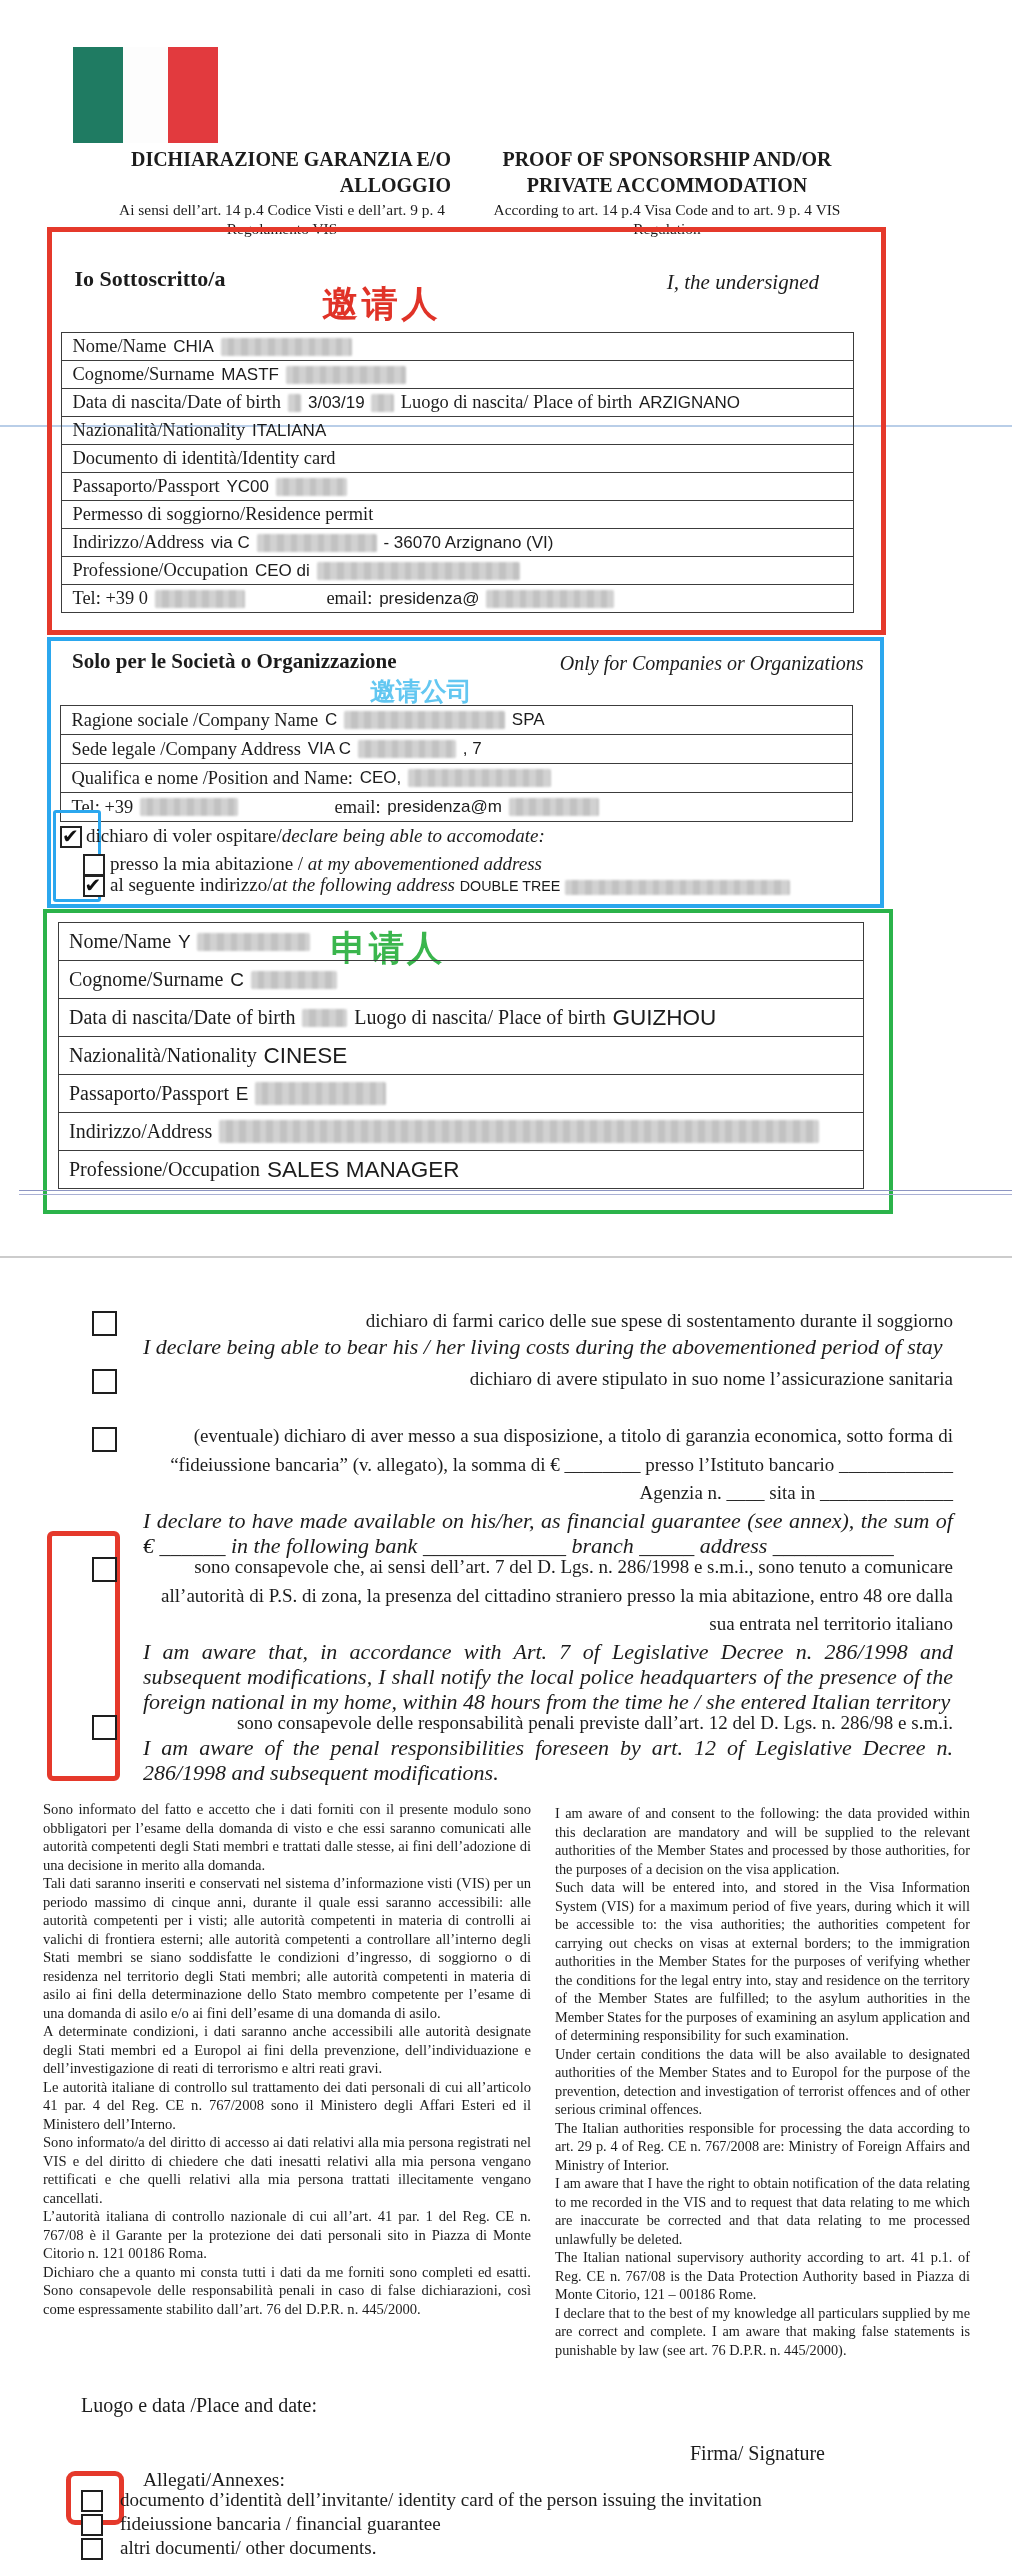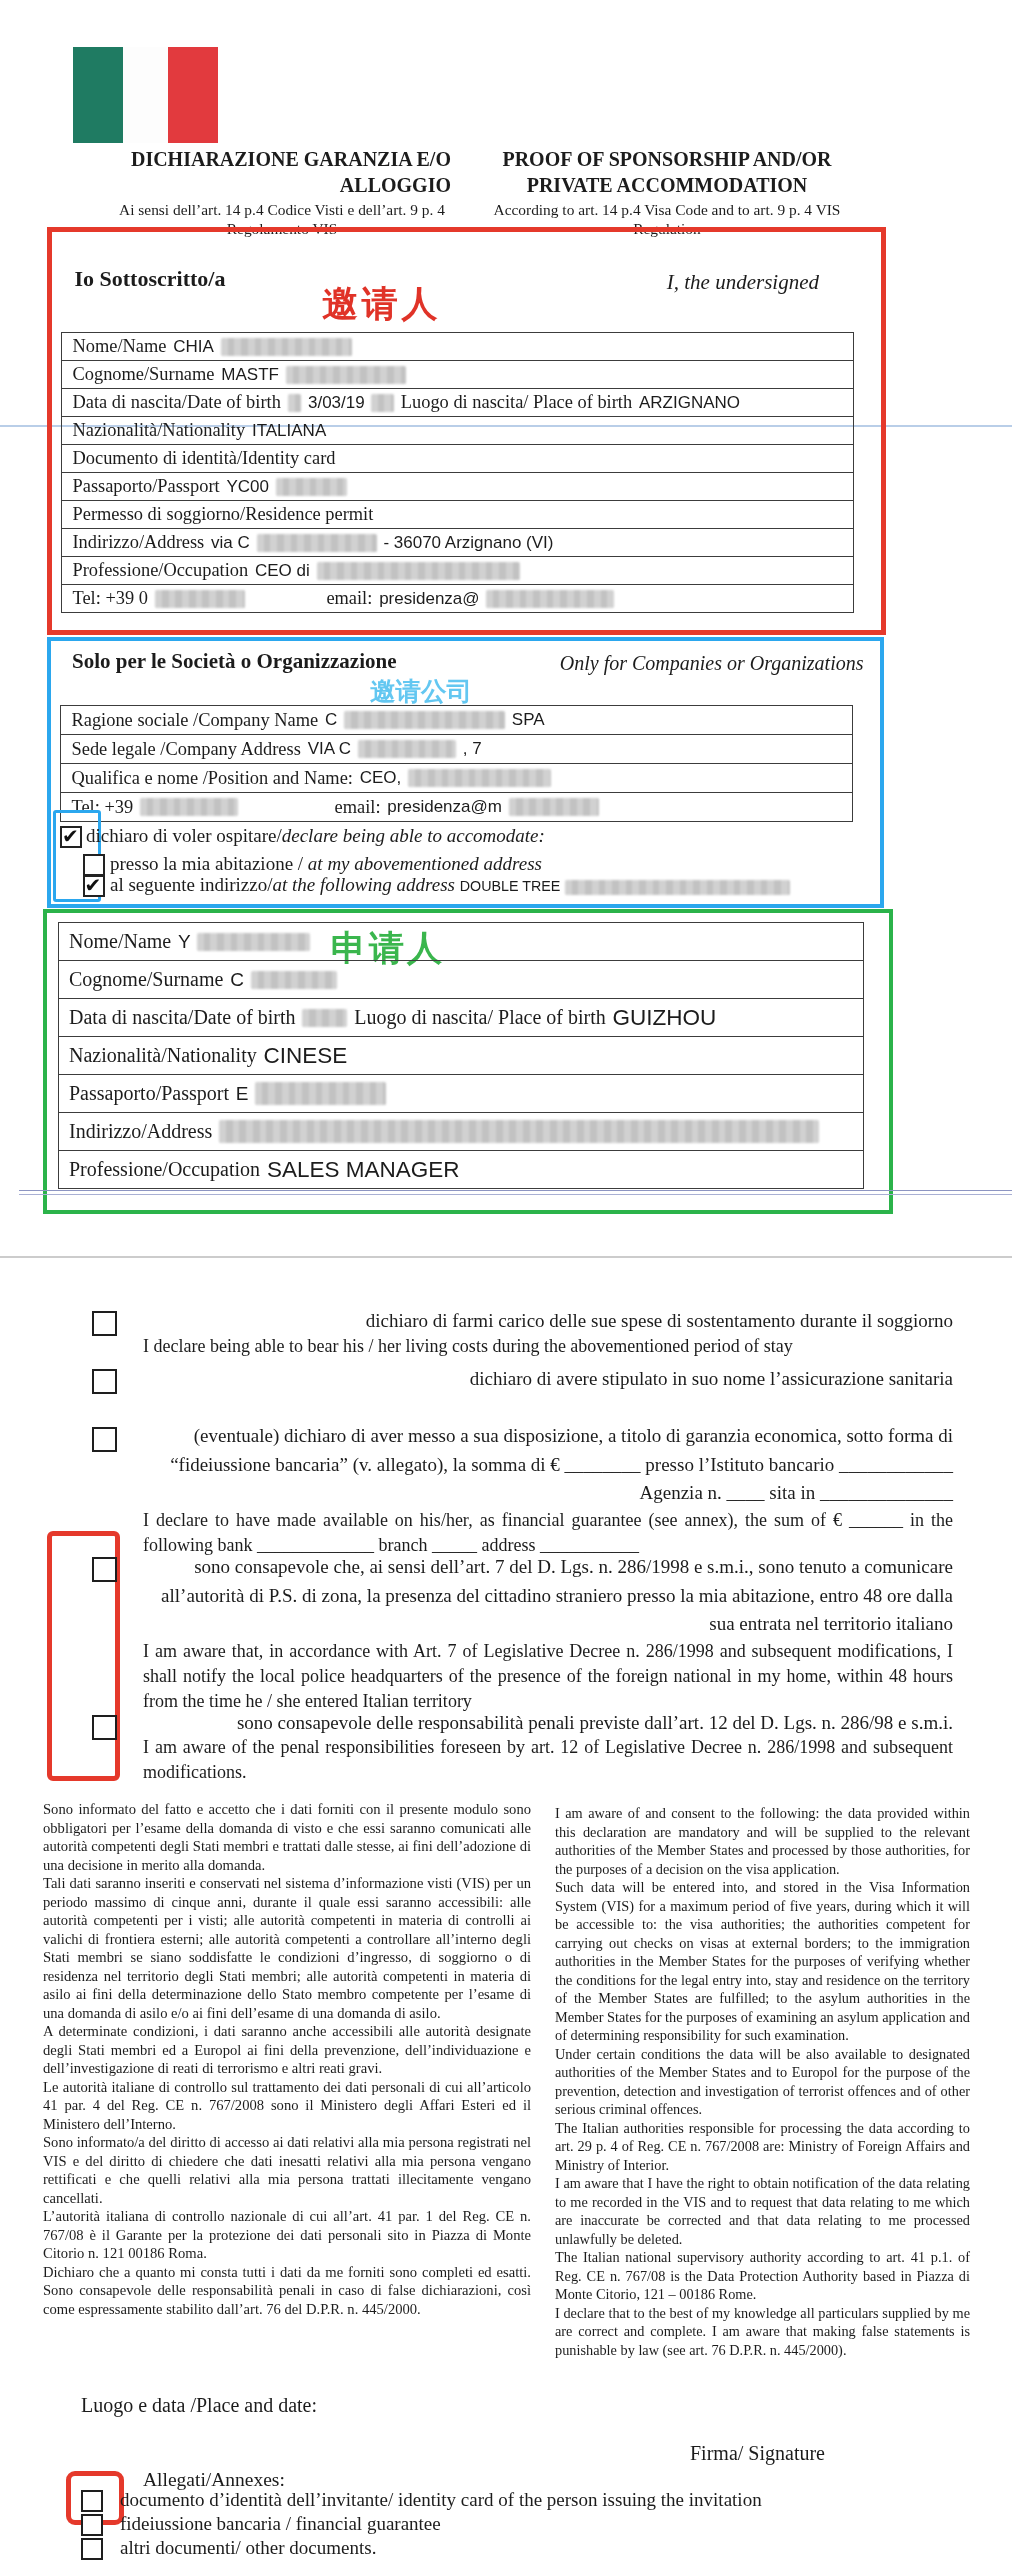--- a/index.html
+++ b/index.html
@@ -49,21 +49,21 @@
   .cb{position:absolute;width:18px;height:18px;border:2.3px solid #222;background:#fff;}
   .cb2{position:absolute;width:21px;height:21px;border:2.3px solid #1e1e1e;background:#fff;}
   .cb3{position:absolute;width:18px;height:18px;border:2.3px solid #1e1e1e;background:#fff;}
   .cb.checked::after{content:"✔";position:absolute;left:0px;top:-3.8px;font-size:20px;font-weight:bold;color:#101010;font-family:"DejaVu Sans",sans-serif;}
 
   .cn{font-family:"DejaVu Sans","Liberation Sans",sans-serif;font-weight:bold;}
 
   .legal p{margin:0 0 0 0;}
   .legal{font-size:14.6px;line-height:18.5px;}
   .decl-it{font-size:19px;line-height:28.5px;text-align:right;}
-  .decl-en{font-size:18px;line-height:25px;}
+  .decl-en{font-size:22px;line-height:25px;font-style:italic;}
   .decl-one{line-height:25px;}
 </style>
 </head>
 <body>
 
 <div class="abs flag" style="left:73px;top:47px;">
   <div class="g"></div>
   <div class="w"></div>
   <div class="r"></div>
 </div>

